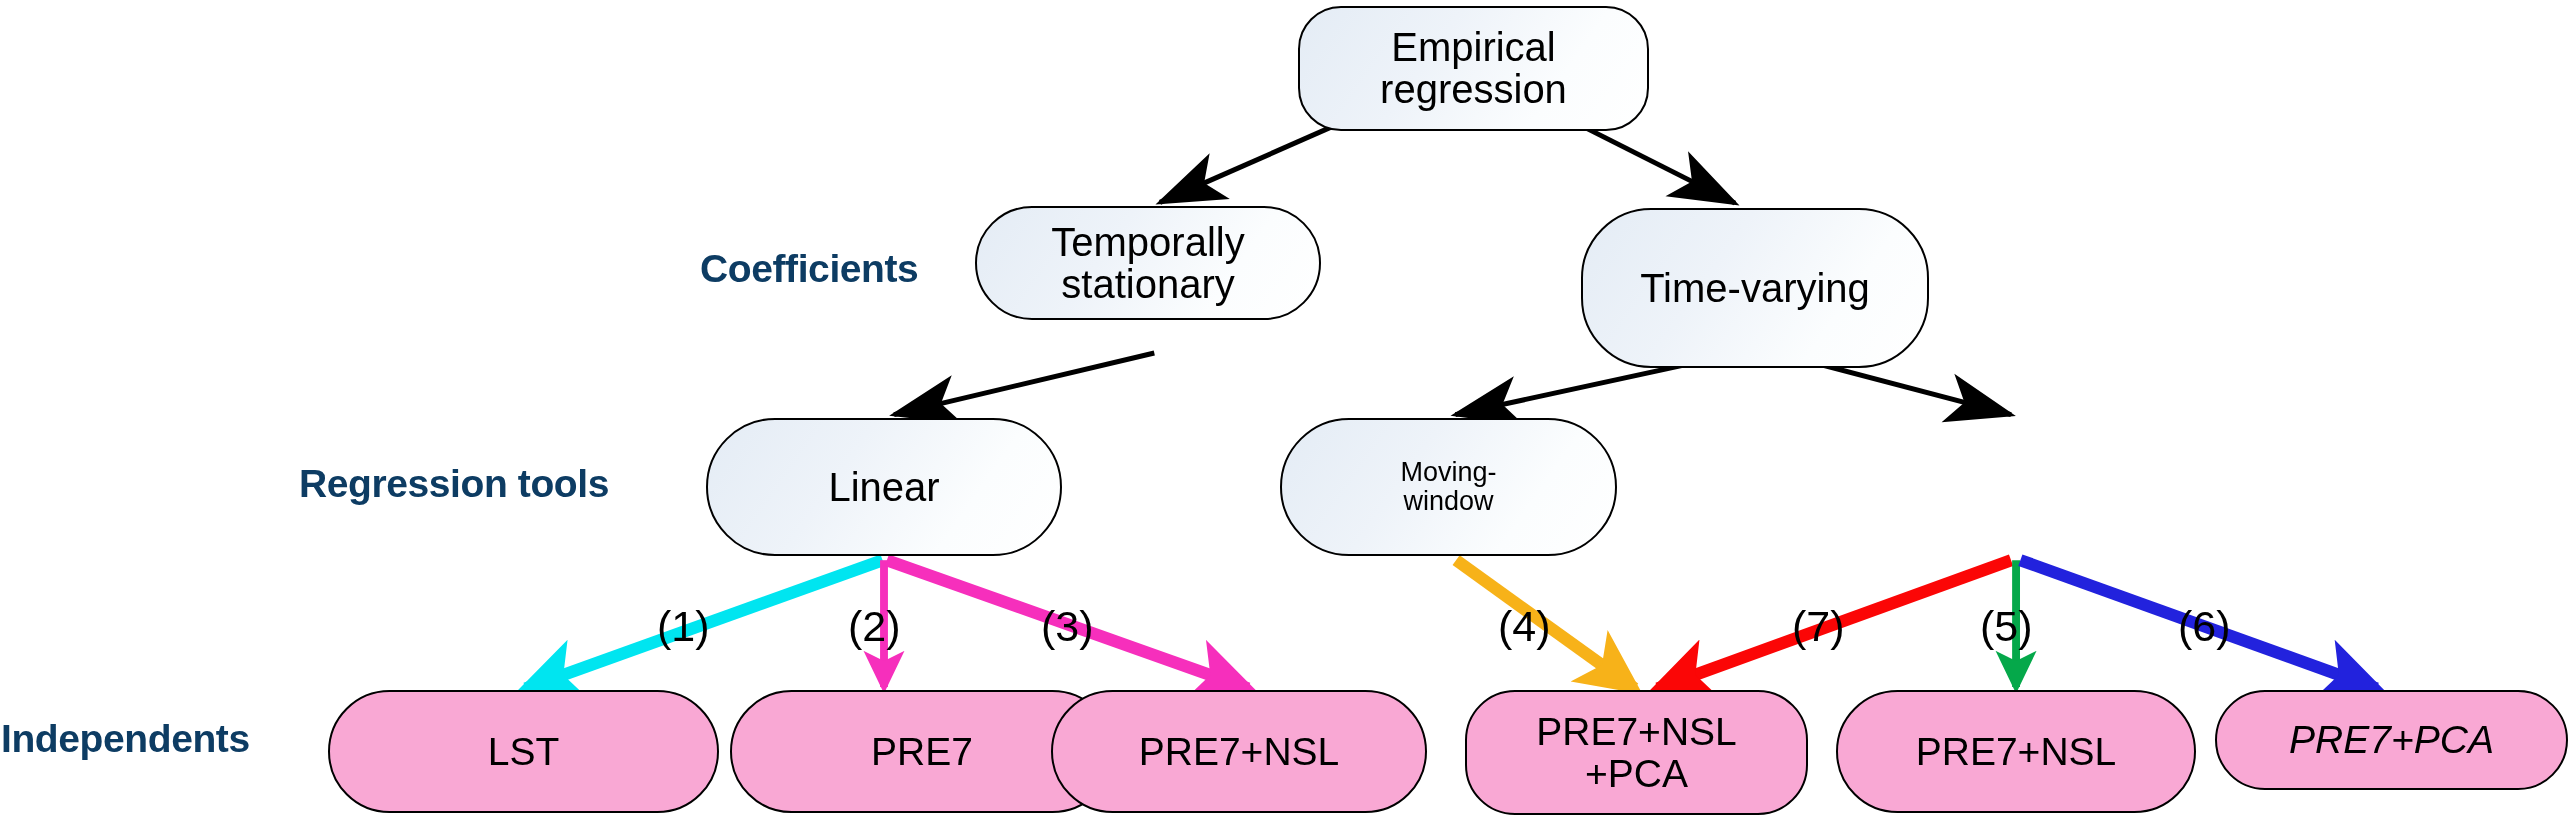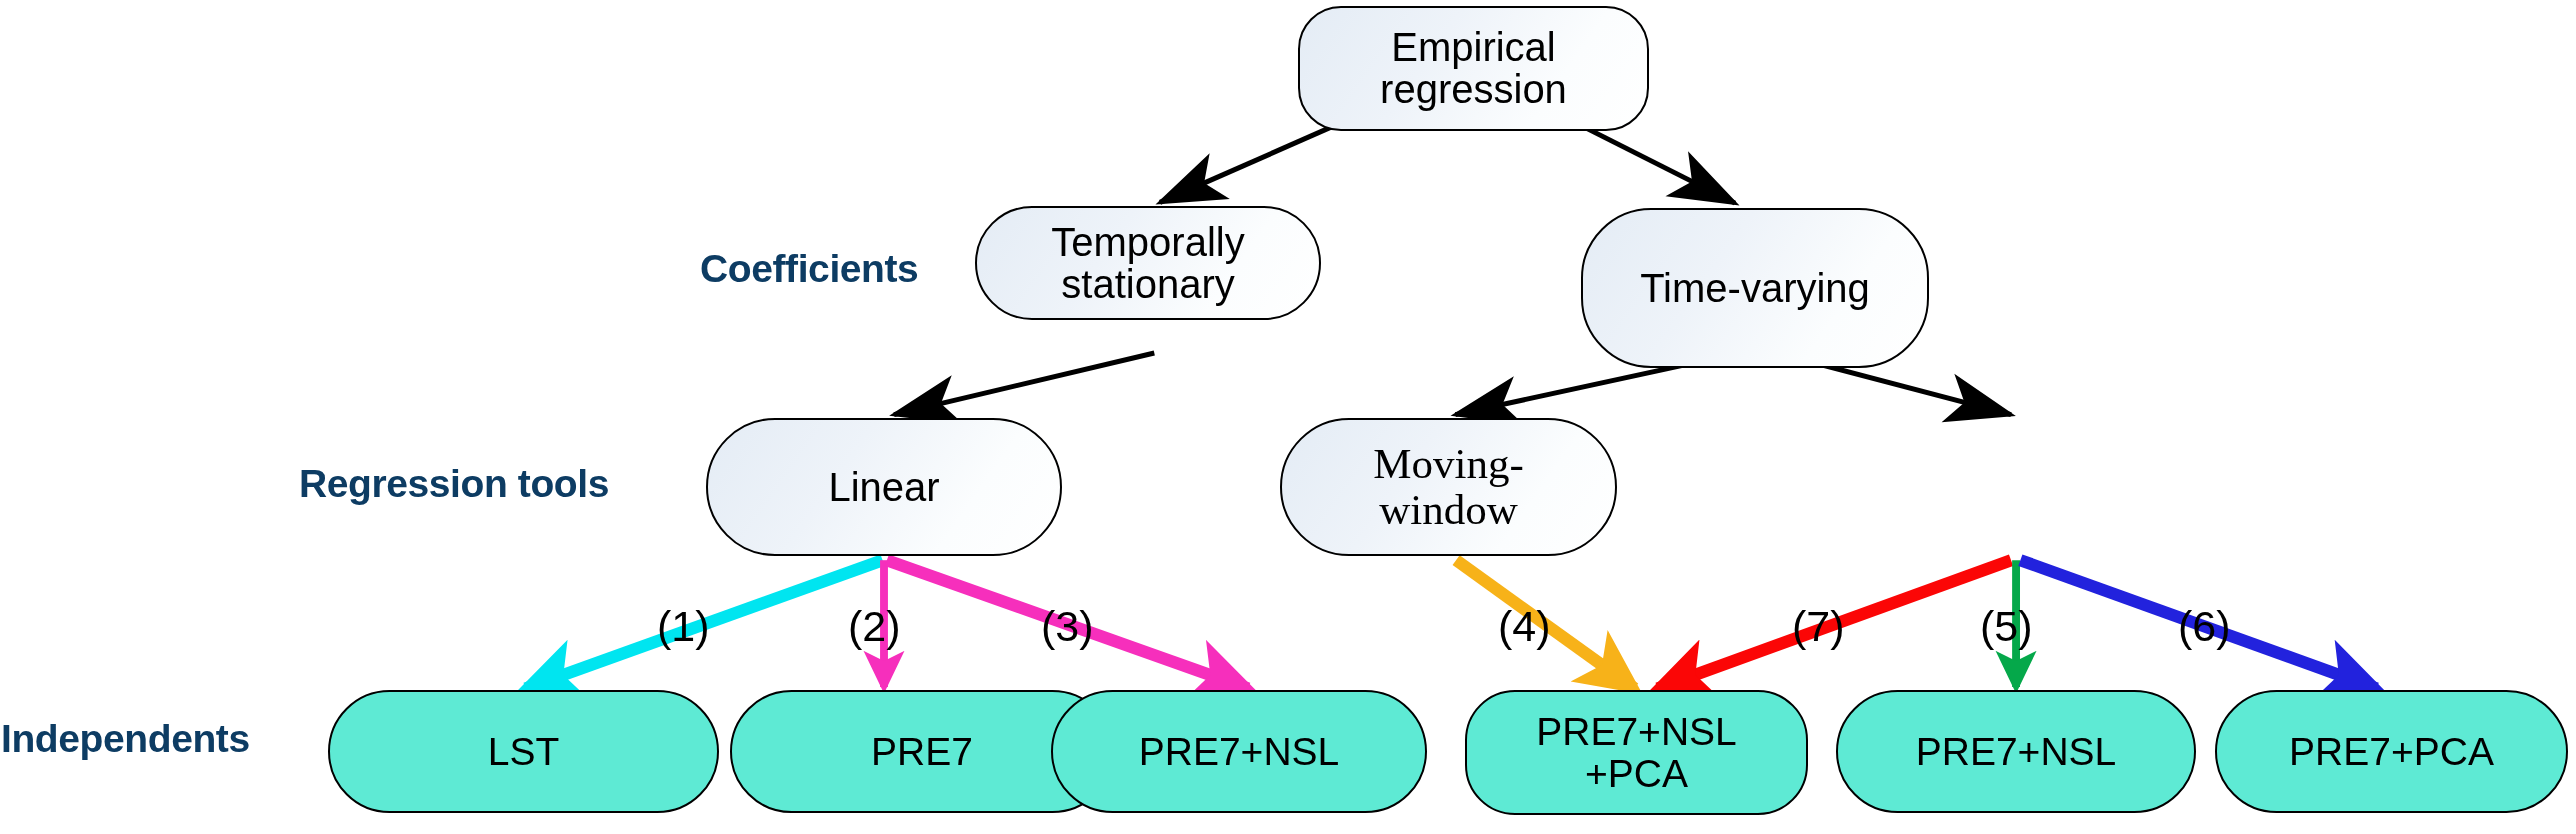--- a/index.html
+++ b/index.html
@@ -36,21 +36,21 @@
     color: #000000;
     border: 2.9px solid #000000;
     line-height: 1.06;
     white-space: pre-line;
     font-family: "Liberation Sans", sans-serif;
   }
   .node.gradient {
     background: linear-gradient(125deg, #e4ecf5 0%, #eef3f9 38%, #fbfdfe 72%, #ffffff 100%);
   }
   .node.plain {
-    background: #5eead4;
+    background: #f9a8d4;
     border-width: 2.9px;
   }
   .row-label {
     position: absolute;
     color: #0d3c63;
     font-weight: bold;
     font-family: "Liberation Sans", sans-serif;
     white-space: nowrap;
     letter-spacing: -0.4px;
   }
@@ -128,36 +128,36 @@
   <div class="node gradient" style="left:1298px; top:5.7px; width:351px; height:125px; border-radius:43px; font-size:40px;">Empirical
 regression</div>
 
   <div class="node gradient" style="left:975px; top:206px; width:346px; height:114px; border-radius:70px; font-size:40px;">Temporally
 stationary</div>
 
   <div class="node gradient" style="left:1581px; top:208px; width:348px; height:160px; border-radius:70px; font-size:40px;">Time-varying</div>
 
   <div class="node gradient" style="left:706px; top:418px; width:356px; height:138px; border-radius:69px; font-size:40px;">Linear</div>
 
-  <div class="node gradient" style="left:1280px; top:418px; width:337px; height:138px; border-radius:69px; font-size:43px;font-family:Liberation Serif, serif;">Moving-
+  <div class="node gradient" style="left:1280px; top:418px; width:337px; height:138px; border-radius:69px; font-size:27px;">Moving-
 window</div>
 
 
   <div class="node plain" style="left:328px; top:690px; width:391px; height:123px; border-radius:62px; font-size:39px;">LST</div>
 
   <div class="node plain" style="left:730px; top:690px; width:384px; height:123px; border-radius:62px; font-size:39px;text-align:center;">PRE7</div>
 
   <div class="node plain" style="left:1051px; top:690px; width:376px; height:123px; border-radius:62px; font-size:39px;">PRE7+NSL</div>
 
   <div class="node plain" style="left:1465px; top:690px; width:343px; height:125px; border-radius:50px; font-size:39px;">PRE7+NSL
 +PCA</div>
 
   <div class="node plain" style="left:1836px; top:690px; width:360px; height:123px; border-radius:62px; font-size:39px;">PRE7+NSL</div>
 
-  <div class="node plain" style="left:2215px; top:690px; width:353px; height:123px; border-radius:62px; font-size:39px;">PRE7+PCA</div>
+  <div class="node plain" style="left:2215px; top:690px; width:353px; height:100px; border-radius:62px; font-size:39px;font-style:italic;">PRE7+PCA</div>
 
   <div class="edge-label" style="left:657px; top:602px; font-size:43px;">(1)</div>
 
   <div class="edge-label" style="left:848px; top:602px; font-size:43px;">(2)</div>
 
   <div class="edge-label" style="left:1041px; top:602px; font-size:43px;">(3)</div>
 
   <div class="edge-label" style="left:1498px; top:602px; font-size:43px;">(4)</div>
 
   <div class="edge-label" style="left:1792px; top:602px; font-size:43px;">(7)</div>

